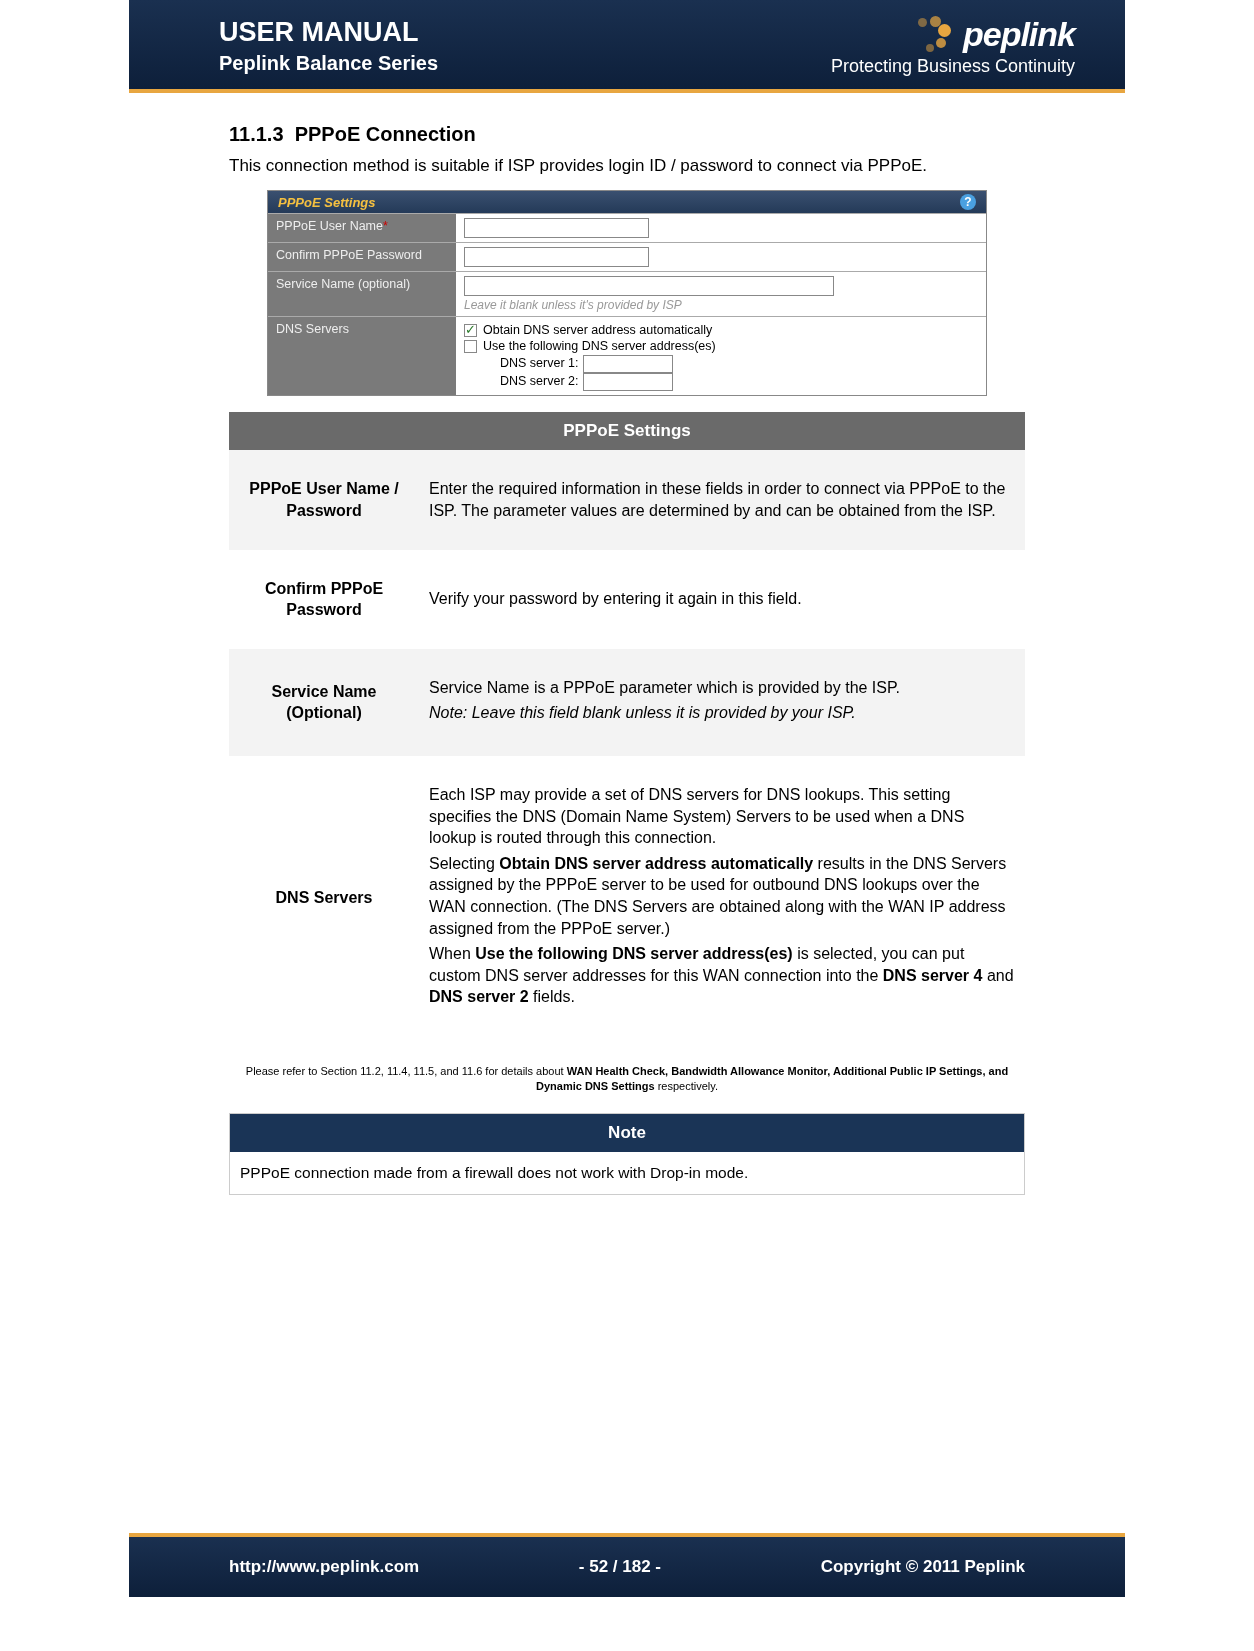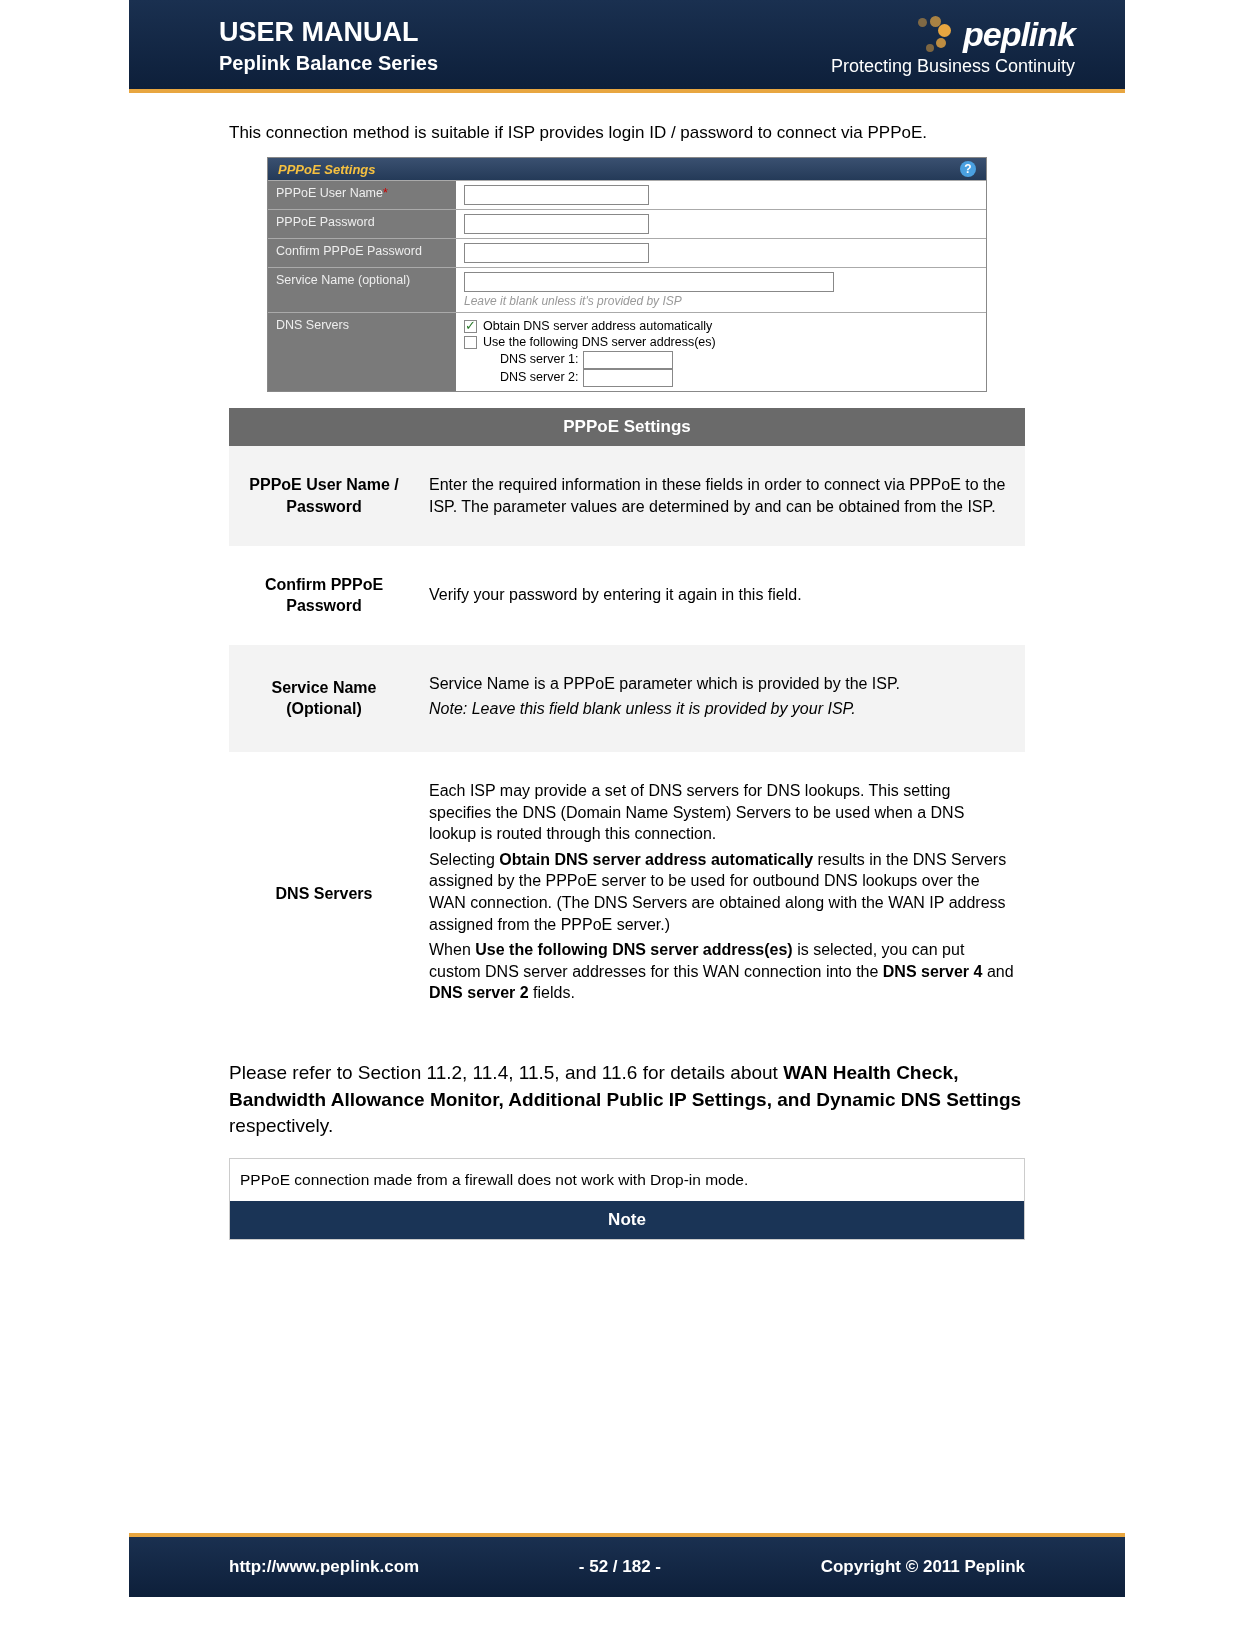--- a/index.html
+++ b/index.html
@@ -67,21 +67,21 @@
     background: #6a6a6a; color: #fff; font-weight: bold; text-align: center;
     padding: 9px; font-size: 17px;
   }
   .desc-row td { vertical-align: middle; padding: 28px 10px; font-size: 16px; line-height: 1.35; }
   .desc-row:nth-child(odd) td { background: #fff; }
   .desc-row:nth-child(even) td { background: #f3f3f3; }
   .desc-label { width: 190px; text-align: center; font-weight: bold; }
   .desc-text p { margin-bottom: 4px; }
   .desc-text em { font-style: italic; }
 
-  .ref-para { margin: 24px 0 18px 0; font-size: 19px; line-height: 1.4; }
+  .ref-para { margin: 24px 0 18px 0; font-size: 11px; line-height: 1.4; text-align: center; }
 
   .note-table { width: 100%; border-collapse: collapse; border:1px solid #ccc; }
   .note-head { background: #1a3456; color: #fff; font-weight: bold; text-align: center; padding: 9px; font-size: 17px; }
   .note-cell { padding: 12px 10px; font-size: 15.5px; background:#fff; }
 
   .footer-bar {
     background: linear-gradient(to bottom, #1a3050 0%, #0d1f3a 100%);
     border-top: 4px solid #e8a640;
     padding: 20px 100px;
     display: flex; justify-content: space-between; color: #fff;
@@ -107,38 +107,35 @@
           <span class="logo-dot" style="width:10px;height:10px;top:24px;left:48px;opacity:.8"></span>
           <span class="logo-dot" style="width:8px;height:8px;top:30px;left:38px;opacity:.5"></span>
         </div>
         <span class="logo-text">peplink</span>
       </div>
       <div class="tagline">Protecting Business Continuity</div>
     </div>
   </div>
 
   <div class="content">
+    <div class="section-num">
+      <span>11.1.3</span>&nbsp;&nbsp;<span>PPPoE Connection</span>
+    </div>
     <p class="intro-text">This connection method is suitable if ISP provides login ID / password to connect via PPPoE.</p>
 
     <div class="form-shot">
       <div class="form-head">
         <span>PPPoE Settings</span>
         <span class="help-circle">?</span>
       </div>
       <div class="form-row">
         <div class="form-label">
             <span>PPPoE User Name</span> 
             <span class="star">*</span>
           </div>
-        <div class="form-val">
-            <div class="small-input"></div>
-          </div>
-      </div>
-      <div class="form-row">
-        <div class="form-label">PPPoE Password</div>
         <div class="form-val">
             <div class="small-input"></div>
           </div>
       </div>
       <div class="form-row">
         <div class="form-label">Confirm PPPoE Password</div>
         <div class="form-val">
             <div class="small-input"></div>
           </div>
       </div>
@@ -191,24 +188,24 @@
     </tbody>
       </table>
 
     <p class="ref-para">
       <span>Please refer to Section 11.2, 11.4, 11.5, and 11.6 for details about </span><b>WAN Health Check, Bandwidth Allowance Monitor, Additional Public IP Settings, and Dynamic DNS Settings</b><span> respectively.</span>
     </p>
 
     <table class="note-table">
       <tbody>
           <tr>
-            <td class="note-cell">PPPoE connection made from a firewall does not work with Drop-in mode.</td>
+            <td class="note-head">Note</td>
           </tr>
       <tr>
-            <td class="note-head">Note</td>
+            <td class="note-cell">PPPoE connection made from a firewall does not work with Drop-in mode.</td>
           </tr>
     </tbody>
       </table>
 
   </div>
 
   <div class="footer-bar">
     <span>http://www.peplink.com</span>
     <span>- 52 / 182 -</span>
     <span>Copyright © 2011 Peplink</span>

